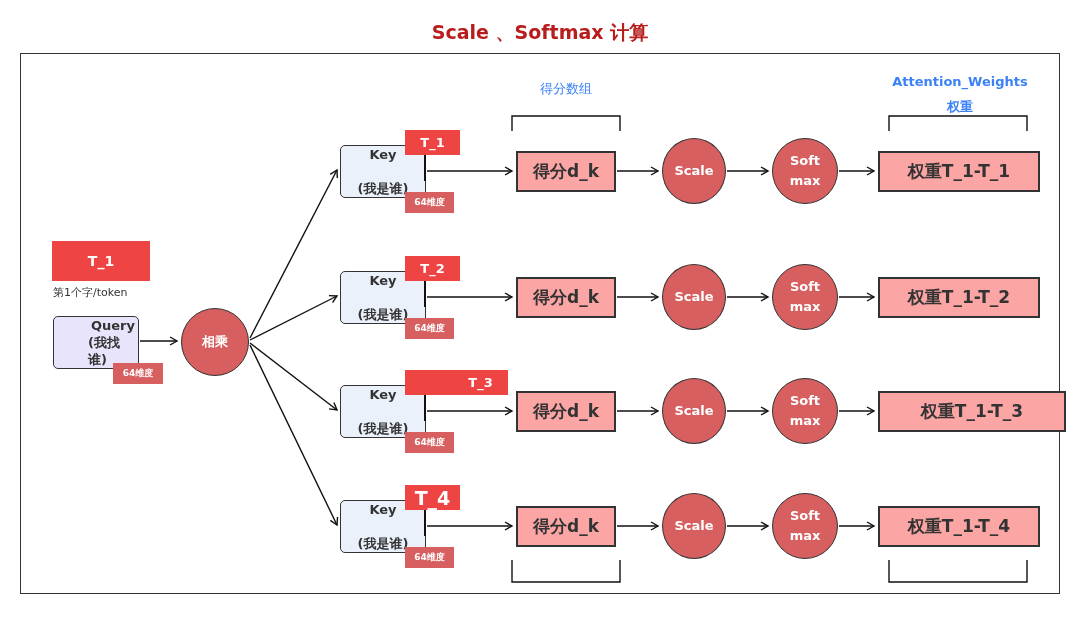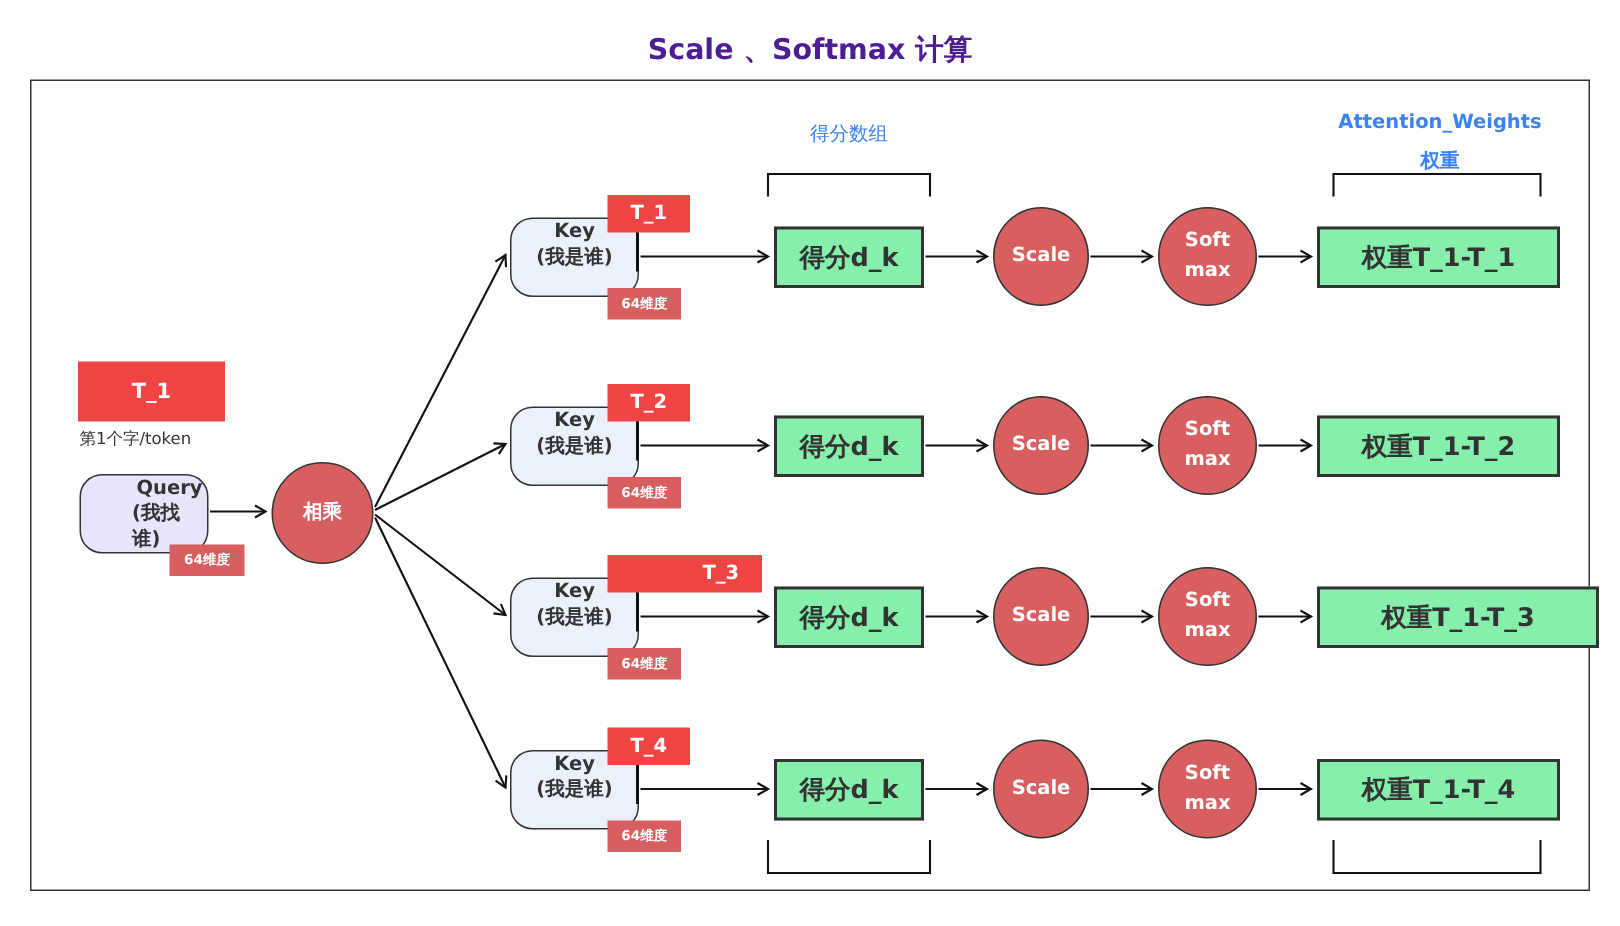--- a/index.html
+++ b/index.html
@@ -1,25 +1,25 @@
 <!DOCTYPE html>
 <html><head>
 <meta charset="utf-8">
 <style>
   html, body { margin:0; padding:0; background:#ffffff; }
   body { width:1080px; height:617px; position:relative; overflow:hidden;
          font-family:"DejaVu Sans", "Liberation Sans", sans-serif; color:#222; }
   .abs { position:absolute; }
-  .title { left:0; width:1080px; top:20px; text-align:center; font-size:19px; font-weight:bold; color:#4c1d95; }
+  .title { left:0; width:1080px; top:20px; text-align:center; font-size:19px; font-weight:bold; color:#b91c1c; }
   .frame { left:20px; top:53px; width:1040px; height:541px; border:1.5px solid #333; box-sizing:border-box; }
   .label { font-size:13px; color:#3b82f6; text-align:center; }
   .black-tag { background:#ef4444; color:#fff; font-weight:bold; display:flex; align-items:center; justify-content:center; }
   .red-tag { background:#d75f5f; color:#fff; font-size:9px; font-weight:bold; display:flex; align-items:center; justify-content:center; }
-  .node-box { border:1.5px solid #333; border-radius:15px; box-sizing:border-box; display:flex; flex-direction:column; align-items:center; justify-content:flex-start; font-weight:bold; color:#333; font-size:13px; line-height:17px; }
-  .rect-box { border:2px solid #333; box-sizing:border-box; background:#86efac; display:flex; align-items:center; justify-content:center; font-weight:bold; color:#333; font-size:17px; }
+  .node-box { border:1.5px solid #333; border-radius:5px; box-sizing:border-box; display:flex; flex-direction:column; align-items:center; justify-content:space-between; font-weight:bold; color:#333; font-size:13px; line-height:17px; }
+  .rect-box { border:2px solid #333; box-sizing:border-box; background:#fca5a5; display:flex; align-items:center; justify-content:center; font-weight:bold; color:#333; font-size:17px; }
   .circle { border-radius:50%; background:#d75f5f; border:1.5px solid #333; box-sizing:border-box; color:#fff; font-weight:bold; font-size:13px; display:flex; flex-direction:column; align-items:center; justify-content:center; line-height:20px; text-align:center; }
   svg.arrows { position:absolute; left:0; top:0; }
 </style>
 </head>
 <body>
 
 <div class="abs title">Scale 、Softmax 计算</div>
 <div class="abs frame"></div>
 
 <svg class="arrows" width="1080" height="617">
@@ -117,21 +117,21 @@
     <div class="abs circle" style="left:772px; top:378px; width:66px; height:66px;">
       <span>Soft</span>
       <span>max</span>
     </div>
     <div class="abs rect-box" style="left:878px; top:391px; width:188px; height:41px;">权重T_1-T_3</div>
 
     <div class="abs node-box" style="left:340px; top:500px; width:86px; height:53px; background:#eaf1fb;">
       <span>Key</span>
       <span>(我是谁)</span>
     </div>
-    <div class="abs black-tag" style="left:405px; top:485px; width:55px; height:25px; font-size:13px;">T_4</div>
+    <div class="abs black-tag" style="left:405px; top:485px; width:55px; height:25px; font-size:19px;">T_4</div>
     <div class="abs" style="left:424px; top:510px; width:1.5px; height:26px; background:#111;"></div>
     <div class="abs red-tag" style="left:405px; top:547px; width:49px; height:21px;">64维度</div>
     <div class="abs rect-box" style="left:516px; top:506px; width:100px; height:41px;">得分d_k</div>
     <div class="abs circle" style="left:662px; top:493px; width:64px; height:66px;">Scale</div>
     <div class="abs circle" style="left:772px; top:493px; width:66px; height:66px;">
       <span>Soft</span>
       <span>max</span>
     </div>
     <div class="abs rect-box" style="left:878px; top:506px; width:162px; height:41px;">权重T_1-T_4</div>
   </div>

